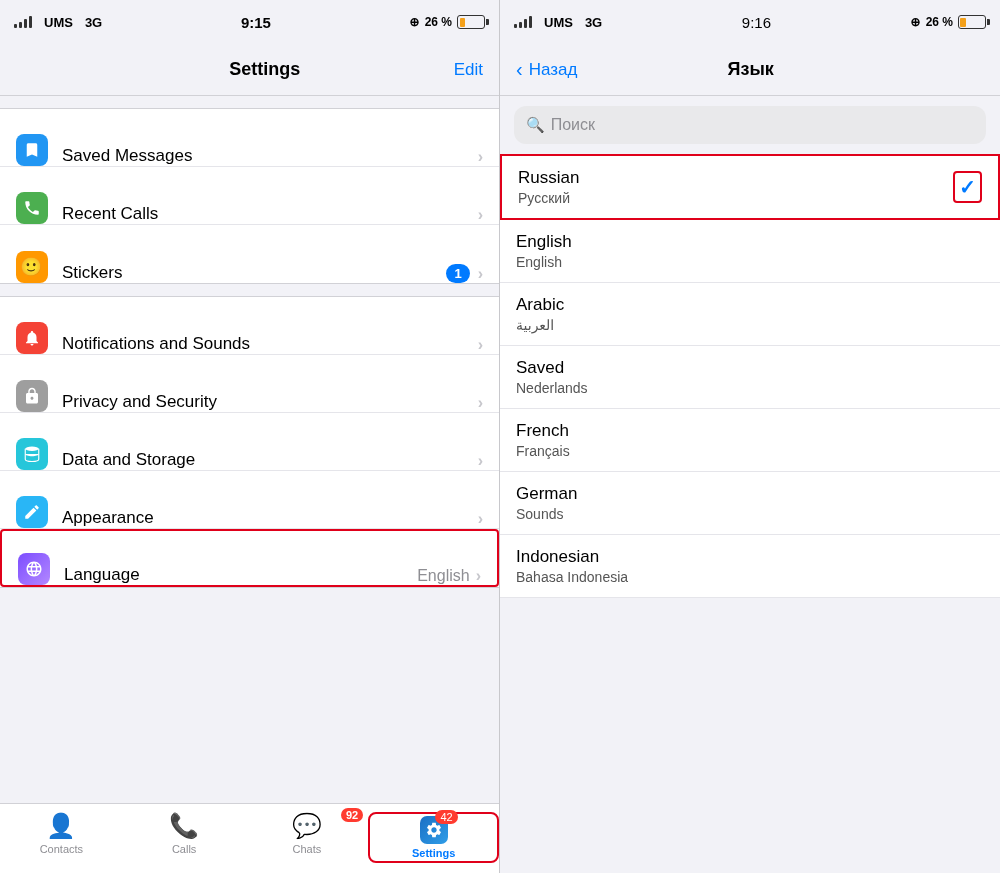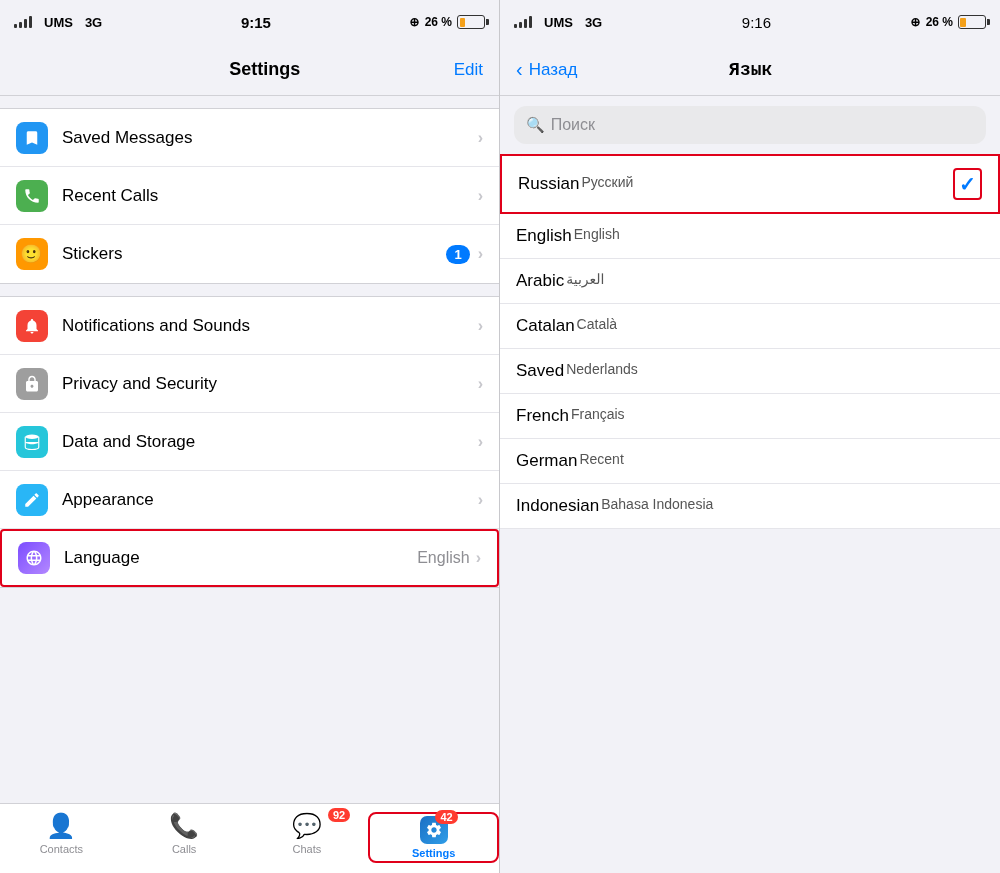--- a/index.html
+++ b/index.html
@@ -88,40 +88,39 @@
       font-size: 20px;
       color: #007aff;
       margin-right: 2px;
     }
     .nav-right-title {
       font-size: 18px;
       font-weight: 700;
       color: #000;
       flex: 1;
       text-align: center;
-      font-family: Liberation Mono, monospace;
     }
 
     
     .settings-scroll {
       flex: 1;
       overflow-y: auto;
       overflow-x: hidden;
     }
     .settings-section {
       margin-top: 12px;
     }
     .settings-group {
       background: #fff;
       border-top: 1px solid #d1d1d6;
       border-bottom: 1px solid #d1d1d6;
     }
     .settings-item {
       display: flex;
-      align-items: center;
+      align-items: flex-end;
       padding: 0 16px;
       height: 58px;
       border-bottom: 1px solid #e5e5ea;
       background: #fff;
       position: relative;
     }
     .settings-item:last-child {
       border-bottom: none;
     }
     .item-icon {
@@ -190,39 +189,39 @@
       font-size: 24px;
       color: #8e8e93;
     }
     .tab-label {
       font-size: 11px;
       color: #8e8e93;
     }
     .tab-badge {
       position: absolute;
       top: -4px;
-      right: 18px;
+      right: 5px;
       background: #ff3b30;
       color: #fff;
       border-radius: 10px;
       font-size: 11px;
       font-weight: 700;
       padding: 1px 5px;
       min-width: 18px;
       text-align: center;
     }
     .tab-settings-badge {
       position: absolute;
       top: -6px;
       right: -10px;
       background: #ff3b30;
       color: #fff;
       border-radius: 10px;
       font-size: 11px;
-      font-weight: 700;
+      font-weight: 400;
       padding: 1px 5px;
     }
     .tab-item.settings-tab {
       border: 2.5px solid #e0001a;
       border-radius: 8px;
       padding: 2px;
     }
     .tab-label.settings-active { color: #007aff; font-weight: 600; }
 
     
@@ -252,21 +251,21 @@
       padding: 12px 16px;
       border-bottom: 1px solid #e5e5ea;
       display: flex;
       align-items: center;
       justify-content: space-between;
     }
     .language-item.selected {
       border: 2.5px solid #e0001a;
       background: #fff;
     }
-    .language-names { display: flex; gap: 2px; }
+    .language-names { display: flex; flex-direction: column; gap: 2px; }
     .language-name-main { font-size: 17px; color: #000; font-weight: 400; }
     .language-name-native { font-size: 14px; color: #555; }
     .language-check {
       color: #007aff;
       font-size: 20px;
       font-weight: 600;
       border: 2px solid #e0001a;
       padding: 2px 4px;
       border-radius: 4px;
     }
@@ -480,45 +479,39 @@
       </div>
     </div>
 
     <div class="language-item">
       <div class="language-names">
         <span class="language-name-main">Arabic</span>
         <span class="language-name-native">العربية</span>
       </div>
     </div>
 
-    <div class="language-item">
-      <div class="language-names">
-        <span class="language-name-main">Catalan</span>
-        <span class="language-name-native">Català</span>
-      </div>
-    </div>
 
     <div class="language-item">
       <div class="language-names">
         <span class="language-name-main">Saved</span>
         <span class="language-name-native">Nederlands</span>
       </div>
     </div>
 
     <div class="language-item">
       <div class="language-names">
         <span class="language-name-main">French</span>
         <span class="language-name-native">Français</span>
       </div>
     </div>
 
     <div class="language-item">
       <div class="language-names">
         <span class="language-name-main">German</span>
-        <span class="language-name-native">Recent</span>
+        <span class="language-name-native">Sounds</span>
       </div>
     </div>
 
     <div class="language-item">
       <div class="language-names">
         <span class="language-name-main">Indonesian</span>
         <span class="language-name-native">Bahasa Indonesia</span>
       </div>
     </div>
   </div>

